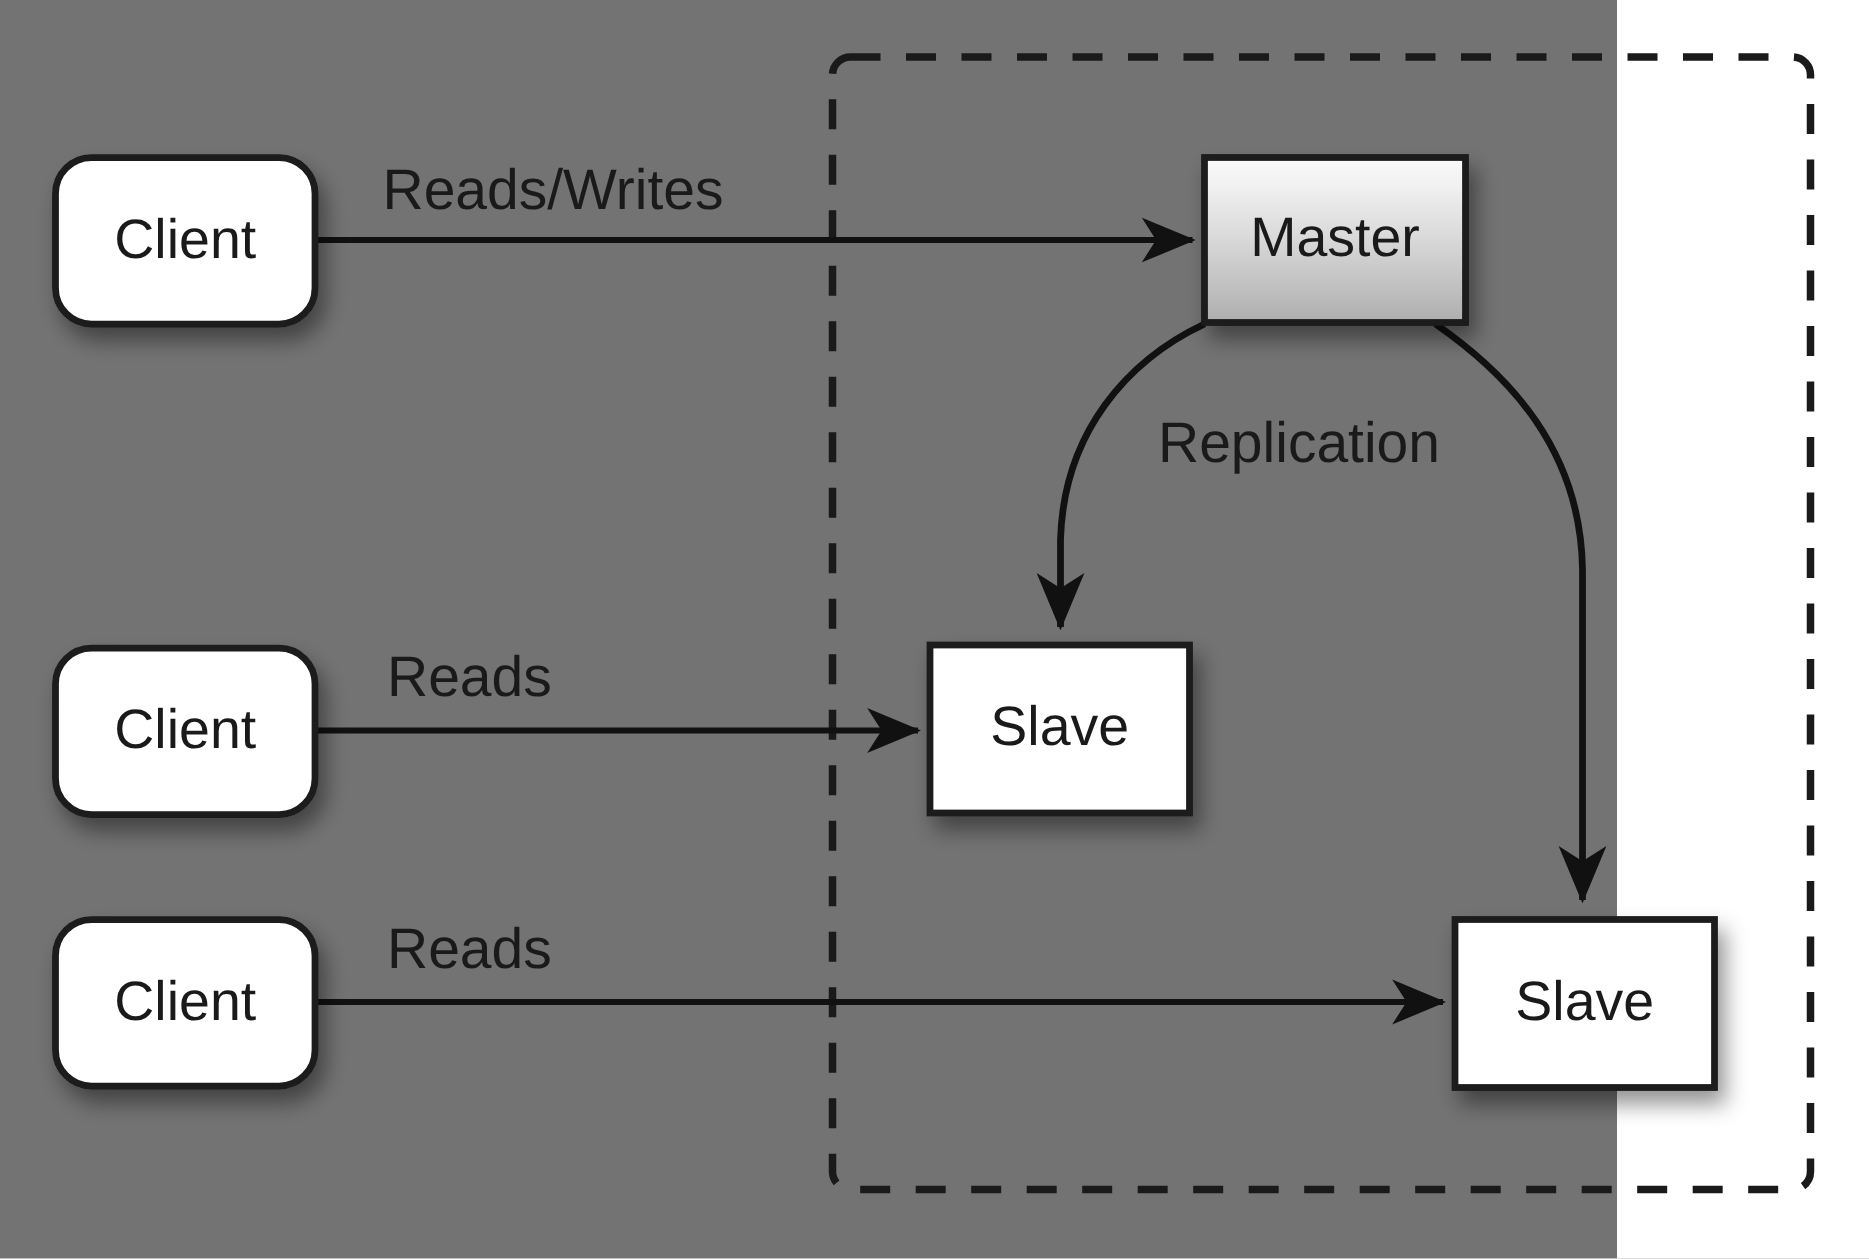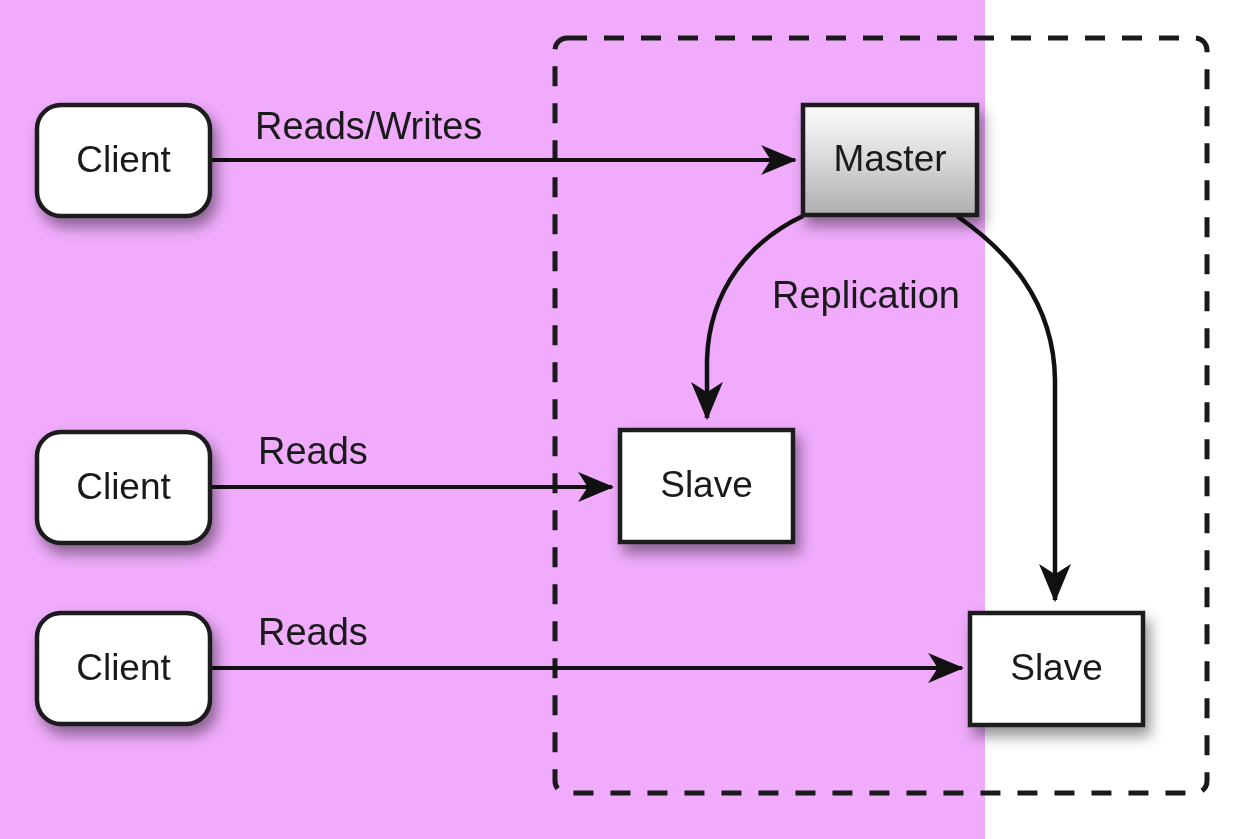--- a/index.html
+++ b/index.html
@@ -8,23 +8,23 @@
     background: #ffffff;
   }
   body {
     width: 1246px;
     height: 839px;
     overflow: hidden;
     font-family: "Liberation Sans", sans-serif;
   }
   #canvas {
     position: relative;
-    width: 985px;
+    width: 1078px;
     height: 839px;
-    background: #f0abfc;
+    background: #737373;
   }
   #diagram-svg {
     position: absolute;
     top: 0;
     left: 0;
     width: 1246px;
     height: 839px;
   }
   .node-label {
     font-family: "Liberation Sans", sans-serif;

